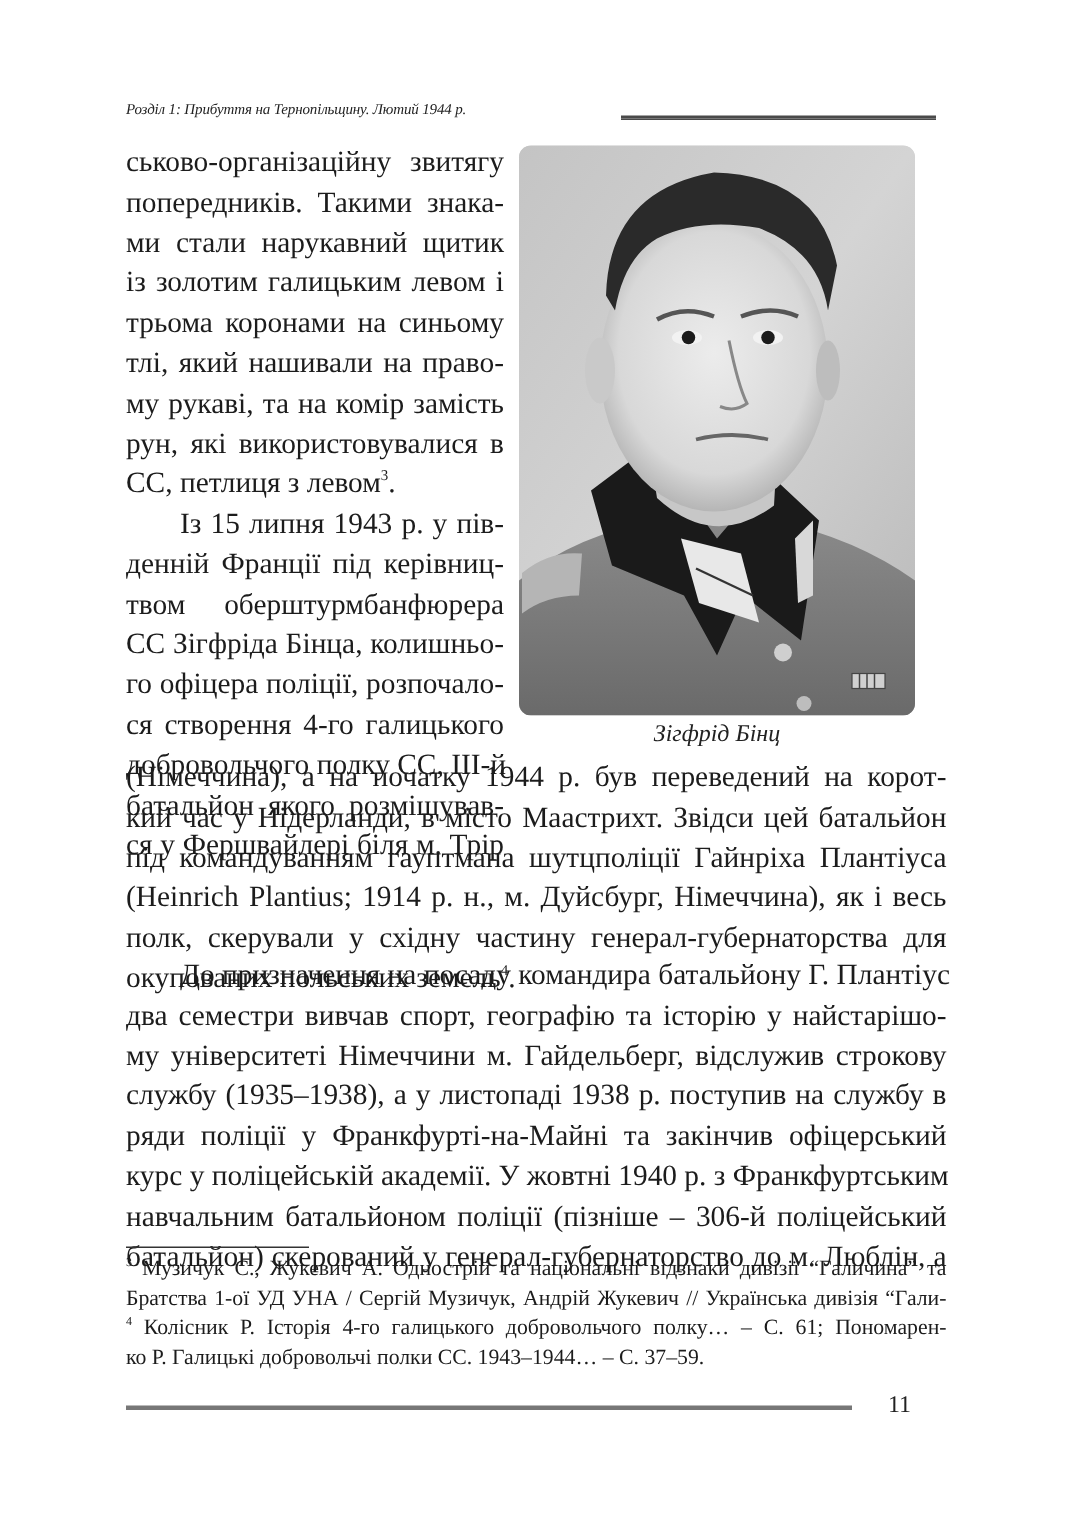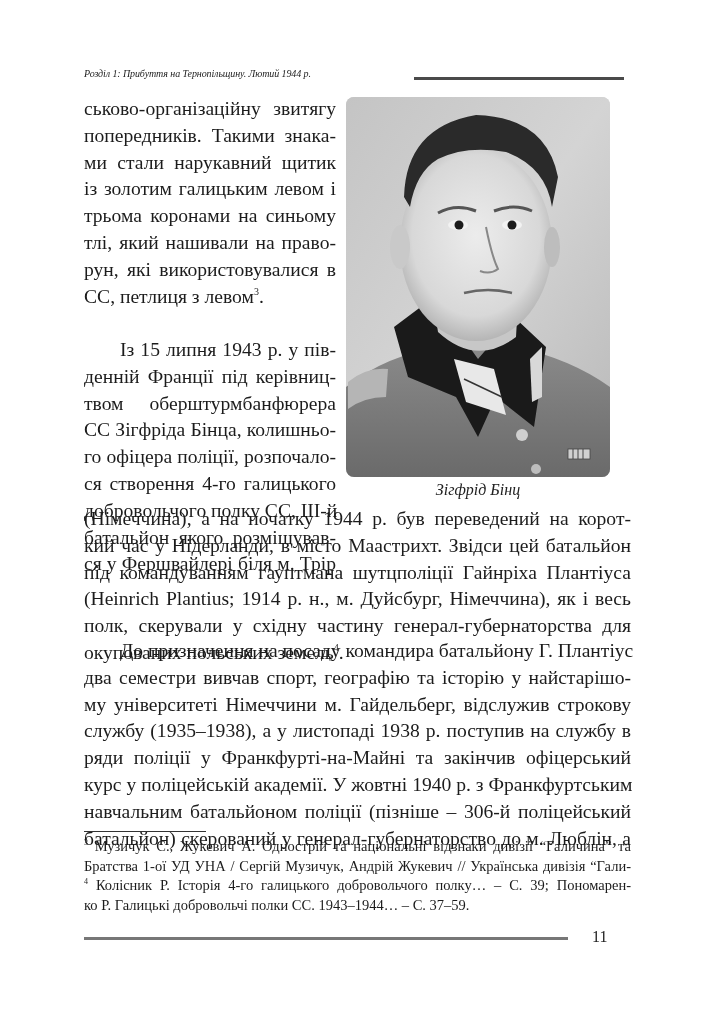--- a/index.html
+++ b/index.html
@@ -38,20 +38,21 @@
     <div class="rule"></div>
   </div>
 
   <div class="body-text narrow" style="top:96px;">
     <span class="line">ськово-організаційну звитягу</span>
     <span class="line">попередників. Такими знака-</span>
     <span class="line">ми стали нарукавний щитик</span>
     <span class="line">із золотим галицьким левом і</span>
     <span class="line">трьома коронами на синьому</span>
     <span class="line">тлі, який нашивали на право-</span>
+    <span class="line">му рукаві, та на комір замість</span>
     <span class="line">рун, які використовувалися в</span>
     <span class="line last"><span>СС, петлиця з левом</span><sup>3</sup><span>.</span></span>
   </div>
 
   <div class="body-text narrow" style="top:337px;">
     <span class="line indent">Із 15 липня 1943 р. у пів-</span>
     <span class="line">денній Франції під керівниц-</span>
     <span class="line">твом оберштурмбанфюрера</span>
     <span class="line">СС Зігфріда Бінца, колишньо-</span>
     <span class="line">го офіцера поліції, розпочало-</span>
@@ -143,21 +144,21 @@
   </div>
   <div class="caption">Зігфрід Бінц</div>
 
   <div class="fn-rule"></div>
   <div class="footnotes">
     <div>
       <span class="line"><sup>3</sup> <span>Музичук С., Жукевич А. Однострій та національні відзнаки дивізії “Галичина” та</span></span>
       <span class="line">Братства 1-ої УД УНА / Сергій Музичук, Андрій Жукевич // Українська дивізія “Гали-</span>
     </div>
     <div>
-      <span class="line"><sup>4</sup> <span>Колісник Р. Історія 4-го галицького добровольчого полку… – С. 39; Пономарен-</span></span>
+      <span class="line"><sup>4</sup> <span>Колісник Р. Історія 4-го галицького добровольчого полку… – С. 61; Пономарен-</span></span>
       <span class="line last">ко Р. Галицькі добровольчі полки СС. 1943–1944… – С. 37–59.</span>
     </div>
   </div>
 
   <div class="bottom-rule"></div>
   <div class="page-number">11</div>
 
 </div>
 
 </body></html>

